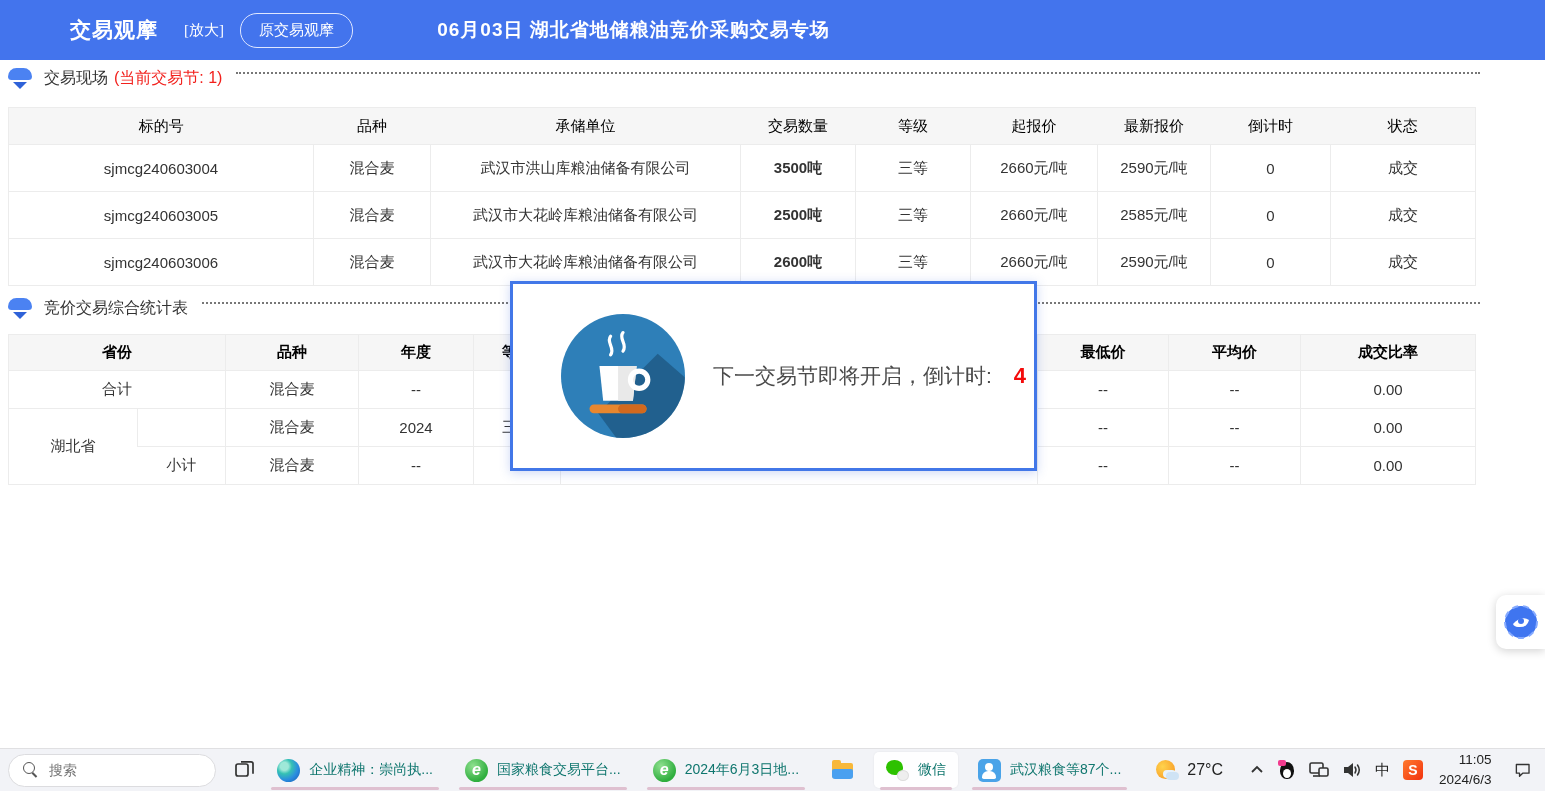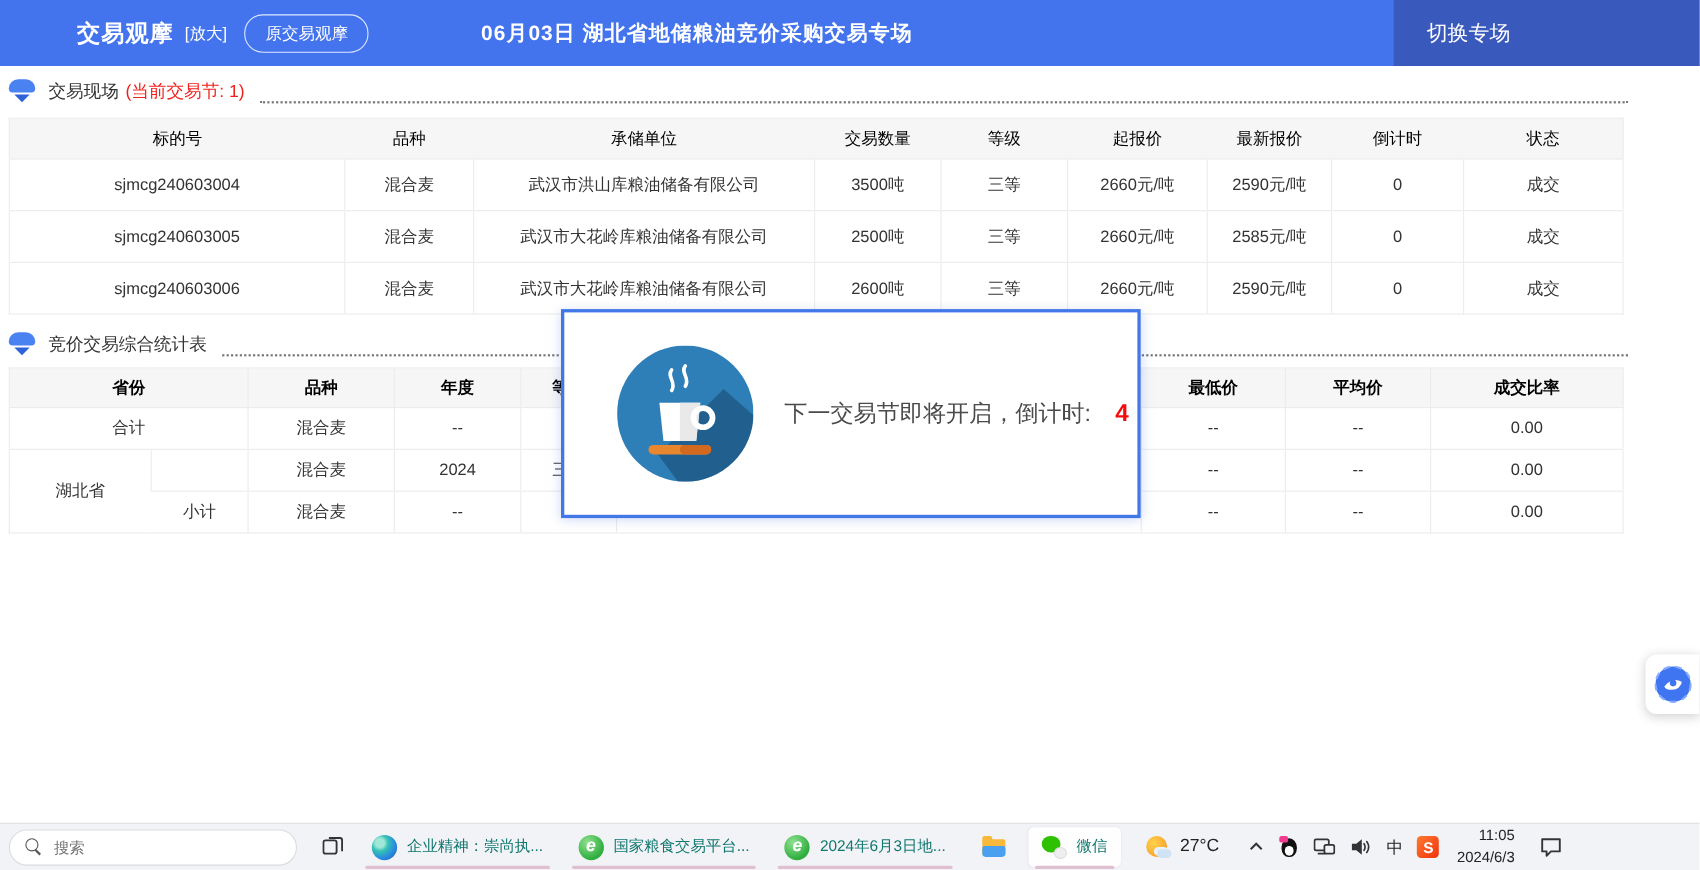--- a/index.html
+++ b/index.html
@@ -4,32 +4,32 @@
 <style>
   * { margin:0; padding:0; box-sizing:border-box; }
   html,body { width:1545px; height:791px; overflow:hidden; background:#fff;
     font-family:"Liberation Sans","DejaVu Sans",sans-serif; color:#333; }
 
   
   .top-header { position:absolute; top:0; left:0; width:1545px; height:60px;
     background:#4374ed; display:flex; align-items:center; }
   .th-left { display:flex; align-items:center; margin-left:70px; white-space:nowrap; }
   .th-title { color:#fff; font-size:21px; font-weight:bold; letter-spacing:1px; }
-  .th-zoom { color:#fff; font-size:15px; margin-left:10px; cursor:pointer; }
+  .th-zoom { color:#fff; font-size:15px; margin-left:26px; cursor:pointer;font-family:Liberation Serif, serif; }
   .th-orig-btn { margin-left:16px; color:#fff; font-size:15px; border:1px solid #dfe7ff;
     border-radius:17px; padding:7px 18px; background:transparent; cursor:pointer; }
   .th-center { position:absolute; left:0; right:278px; text-align:center;
     color:#fff; font-size:19px; font-weight:bold; letter-spacing:1px; pointer-events:none; }
   .th-switch { position:absolute; right:0; top:0; width:278px; height:60px;
     background:#3a59bd; color:#fff; font-size:19px; display:flex; align-items:center;
     padding-left:30px; cursor:pointer; }
 
   
   .section-head { position:absolute; left:8px; right:65px; height:26px;
-    display:flex; align-items:flex-end; }
+    display:flex; align-items:flex-start; }
   .sec-icon { position:relative; width:24px; height:22px; flex:0 0 24px; }
   .sec-icon .cap { position:absolute; top:0; left:0; width:24px; height:12px;
     background:#4b82f2; border-radius:12px 12px 5px 5px; }
   .sec-icon .tri { position:absolute; top:14px; left:5px; width:0; height:0;
     border-left:7px solid transparent; border-right:7px solid transparent;
     border-top:7px solid #2f62d8; }
   .sec-label { margin-left:12px; font-size:16px; color:#333; white-space:nowrap; }
   .sec-sub { margin-left:6px; font-size:16px; color:#f2201c; white-space:nowrap; }
   .sec-dots { flex:1; margin-left:14px; border-bottom:2px dotted #777; height:2px;
     margin-top:4px; }
@@ -40,21 +40,21 @@
     border:1px solid #ececec; }
   .tbl th { background:#f6f6f6; font-weight:normal; height:37px; text-align:center;
     color:#000000; }
   .tbl td { height:47px; text-align:center; border-top:1px solid #ececec;
     border-left:1px solid #ececec; color:#333; }
   .tbl td:first-child { border-left:none; }
   .tbl2 th { background:#f6f6f6; font-weight:bold; height:36px; text-align:center;
     border-left:1px solid #ececec; }
   .tbl2 th:first-child { border-left:none; }
   .tbl2 td { height:38px; }
-  .c-orange { color:#fa9d3b; }
+  .c-orange { color:#fa9d3b;font-weight:bold; }
   .c-blue { color:#5f9de8; }
   .c-softred { color:#d9534f; }
   .c-red { color:#f2201c; }
 
   
   .modal { position:absolute; left:510px; top:281px; width:527px; height:190px;
     background:#fff; border:3px solid #4277e8; box-shadow:0 2px 10px rgba(60,100,220,.25);
     z-index:20; display:flex; align-items:center; }
   .coffee-wrap { margin-left:48px; width:124px; height:124px; flex:0 0 124px; }
   .modal-text { margin-left:28px; font-size:21px; color:#4a4a4a; white-space:nowrap; }
@@ -135,21 +135,20 @@
 </head>
 <body>
 
 <div class="top-header">
   <div class="th-center">06月03日 湖北省地储粮油竞价采购交易专场</div>
   <div class="th-left">
     <span class="th-title">交易观摩</span>
     <span class="th-zoom">[放大]</span>
     <button class="th-orig-btn">原交易观摩</button>
   </div>
-  <div class="th-switch">切换专场</div>
 </div>
 
 <div class="section-head" style="top:68px;">
   <span class="sec-icon">
       <span class="cap"></span>
       <span class="tri"></span>
     </span>
   <span class="sec-label">交易现场</span>
   <span class="sec-sub">(当前交易节: 1)</span>
   <span class="sec-dots"></span>
@@ -362,20 +361,28 @@
 
   <div class="task-item active">
     <span class="appicon icon-wechat">
       <span class="b1"></span>
         <span class="b2"></span>
     </span>
     <span class="lbl">微信</span>
     <span class="underline"></span>
   </div>
 
+  <div class="task-item">
+    <span class="appicon icon-contact">
+      <span class="head"></span>
+        <span class="body"></span>
+    </span>
+    <span class="lbl">武汉粮食等87个...</span>
+    <span class="underline"></span>
+  </div>
 
   <div class="tb-weather">
     <span class="sun"></span>
     <span class="tb-temp">27°C</span>
   </div>
 
   <div class="tray">
     <svg width="16" height="16" viewBox="0 0 16 16">
       <path d="M3 10 L8 5 L13 10" fill="none" stroke="#333" stroke-width="1.8"></path>
     </svg>

